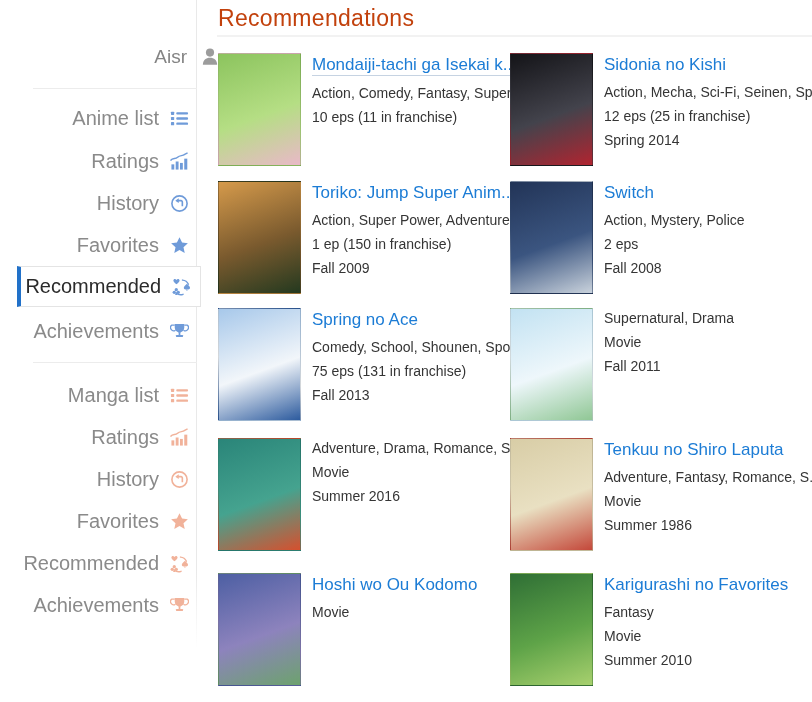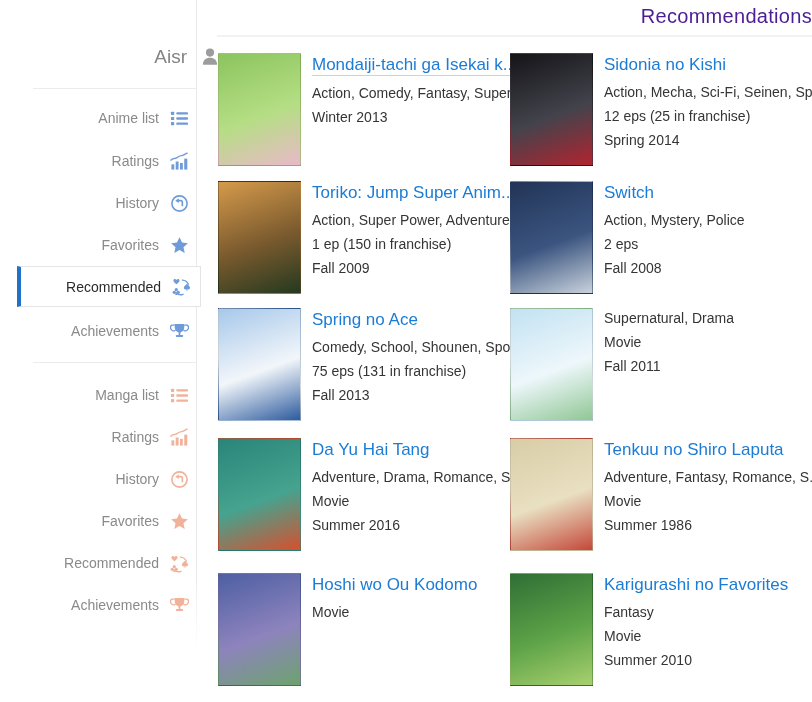--- a/index.html
+++ b/index.html
@@ -10,21 +10,21 @@
   .sidebar-divider-v {
     position: absolute; left: 196px; top: 0; width: 1px; height: 648px;
     background: linear-gradient(to bottom, #e9e9e9 0%, #e9e9e9 88%, rgba(233,233,233,0) 100%);
   }
   .h-divider { position: absolute; left: 33px; width: 164px; height: 1px; background: #ececec; }
   .sb-row {
     position: absolute; left: 0; width: 197px; height: 42px;
     display: flex; align-items: center; justify-content: flex-end;
     gap: 11px; padding-right: 8px; cursor: pointer;
   }
-  .sb-label { font-size: 14px; color: #8a8a8a; white-space: nowrap; }
+  .sb-label { font-size: 20px; color: #8a8a8a; white-space: nowrap; }
   .sb-icon { width: 19px; height: 19px; display: flex; align-items: center; justify-content: center; }
   .sb-icon svg { width: 19px; height: 19px; display: block; }
   .anime-ic { color: var(--anime-accent); }
   .manga-ic { color: var(--manga-accent); }
 
   .profile-row {
     position: absolute; left: 0; top: 37px; width: 235px; height: 40px;
     display: flex; align-items: center; justify-content: flex-end; gap: 12px; padding-right: 14px; cursor: pointer;
   }
   .profile-name { font-size: 19px; color: #848484; }
@@ -33,22 +33,22 @@
   .sb-selected {
     position: absolute; left: 17px; top: 266px; width: 184px; height: 41px;
     background: #fff; border: 1px solid #e4e4e4; border-left: 4px solid var(--selected-bar);
     display: flex; align-items: center; justify-content: flex-end; gap: 11px; padding-right: 9px;
     z-index: 3; cursor: pointer;
   }
   .sb-selected .sb-label { color: #2b2b2b; }
 
   
   .main-title {
-    position: absolute; left: 218px; right: 0; top: 5px; text-align: right;
-    font-size: 20px; color: #4c1d95; letter-spacing: 0.3px;
+    position: absolute; left: 218px; right: 0; top: 5px; text-align: left;
+    font-size: 23px; color: #c2410c; letter-spacing: 0.3px;
   }
   .title-underline { position: absolute; left: 217px; right: 0; top: 35px; height: 2px; background: #f2f2f2; }
 
   .card { position: absolute; display: flex; cursor: default; }
   .poster {
     width: 83px; height: 113px; flex: 0 0 83px;
     border: 1px solid rgba(0,0,0,0.12); cursor: pointer;
   }
   .card-info { margin-left: 11px; padding-top: 2px; width: 210px; }
   .card-title {
@@ -233,21 +233,21 @@
   </div>
 
   <div class="main-title">Recommendations</div>
   <div class="title-underline"></div>
 
   <div class="card" style="left:218px; top:53px">
     <div class="poster" style="background: linear-gradient(160deg, rgb(140, 196, 94) 0%, rgb(181, 222, 132) 55%, rgb(233, 185, 200) 100%);"></div>
     <div class="card-info">
       <a class="card-title hovered">Mondaiji-tachi ga Isekai k...</a>
       <div class="card-line">Action, Comedy, Fantasy, Super...</div>
-      <div class="card-line">Winter 2013</div>
+      <div class="card-line">10 eps (11 in franchise)</div>
     </div>
   </div>
   <div class="card" style="left:510px; top:53px">
     <div class="poster" style="background: linear-gradient(160deg, rgb(20, 20, 24) 0%, rgb(67, 67, 76) 55%, rgb(177, 36, 48) 100%);"></div>
     <div class="card-info">
       <a class="card-title">Sidonia no Kishi</a>
       <div class="card-line">Action, Mecha, Sci-Fi, Seinen, Sp...</div>
       <div class="card-line">12 eps (25 in franchise)</div>
       <div class="card-line">Spring 2014</div>
     </div>
@@ -286,21 +286,20 @@
     <div class="card-info">
       <div class="card-line">Supernatural, Drama</div>
       <div class="card-line">Movie</div>
       <div class="card-line">Fall 2011</div>
     </div>
   </div>
 
   <div class="card" style="left:218px; top:438px">
     <div class="poster" style="background: linear-gradient(160deg, rgb(42, 133, 121) 0%, rgb(69, 163, 143) 55%, rgb(214, 80, 46) 100%);"></div>
     <div class="card-info">
-      <a class="card-title">Da Yu Hai Tang</a>
       <div class="card-line">Adventure, Drama, Romance, Su...</div>
       <div class="card-line">Movie</div>
       <div class="card-line">Summer 2016</div>
     </div>
   </div>
   <div class="card" style="left:510px; top:438px">
     <div class="poster" style="background: linear-gradient(160deg, rgb(216, 205, 166) 0%, rgb(233, 224, 194) 55%, rgb(196, 72, 58) 100%);"></div>
     <div class="card-info">
       <a class="card-title">Tenkuu no Shiro Laputa</a>
       <div class="card-line">Adventure, Fantasy, Romance, S...</div>

